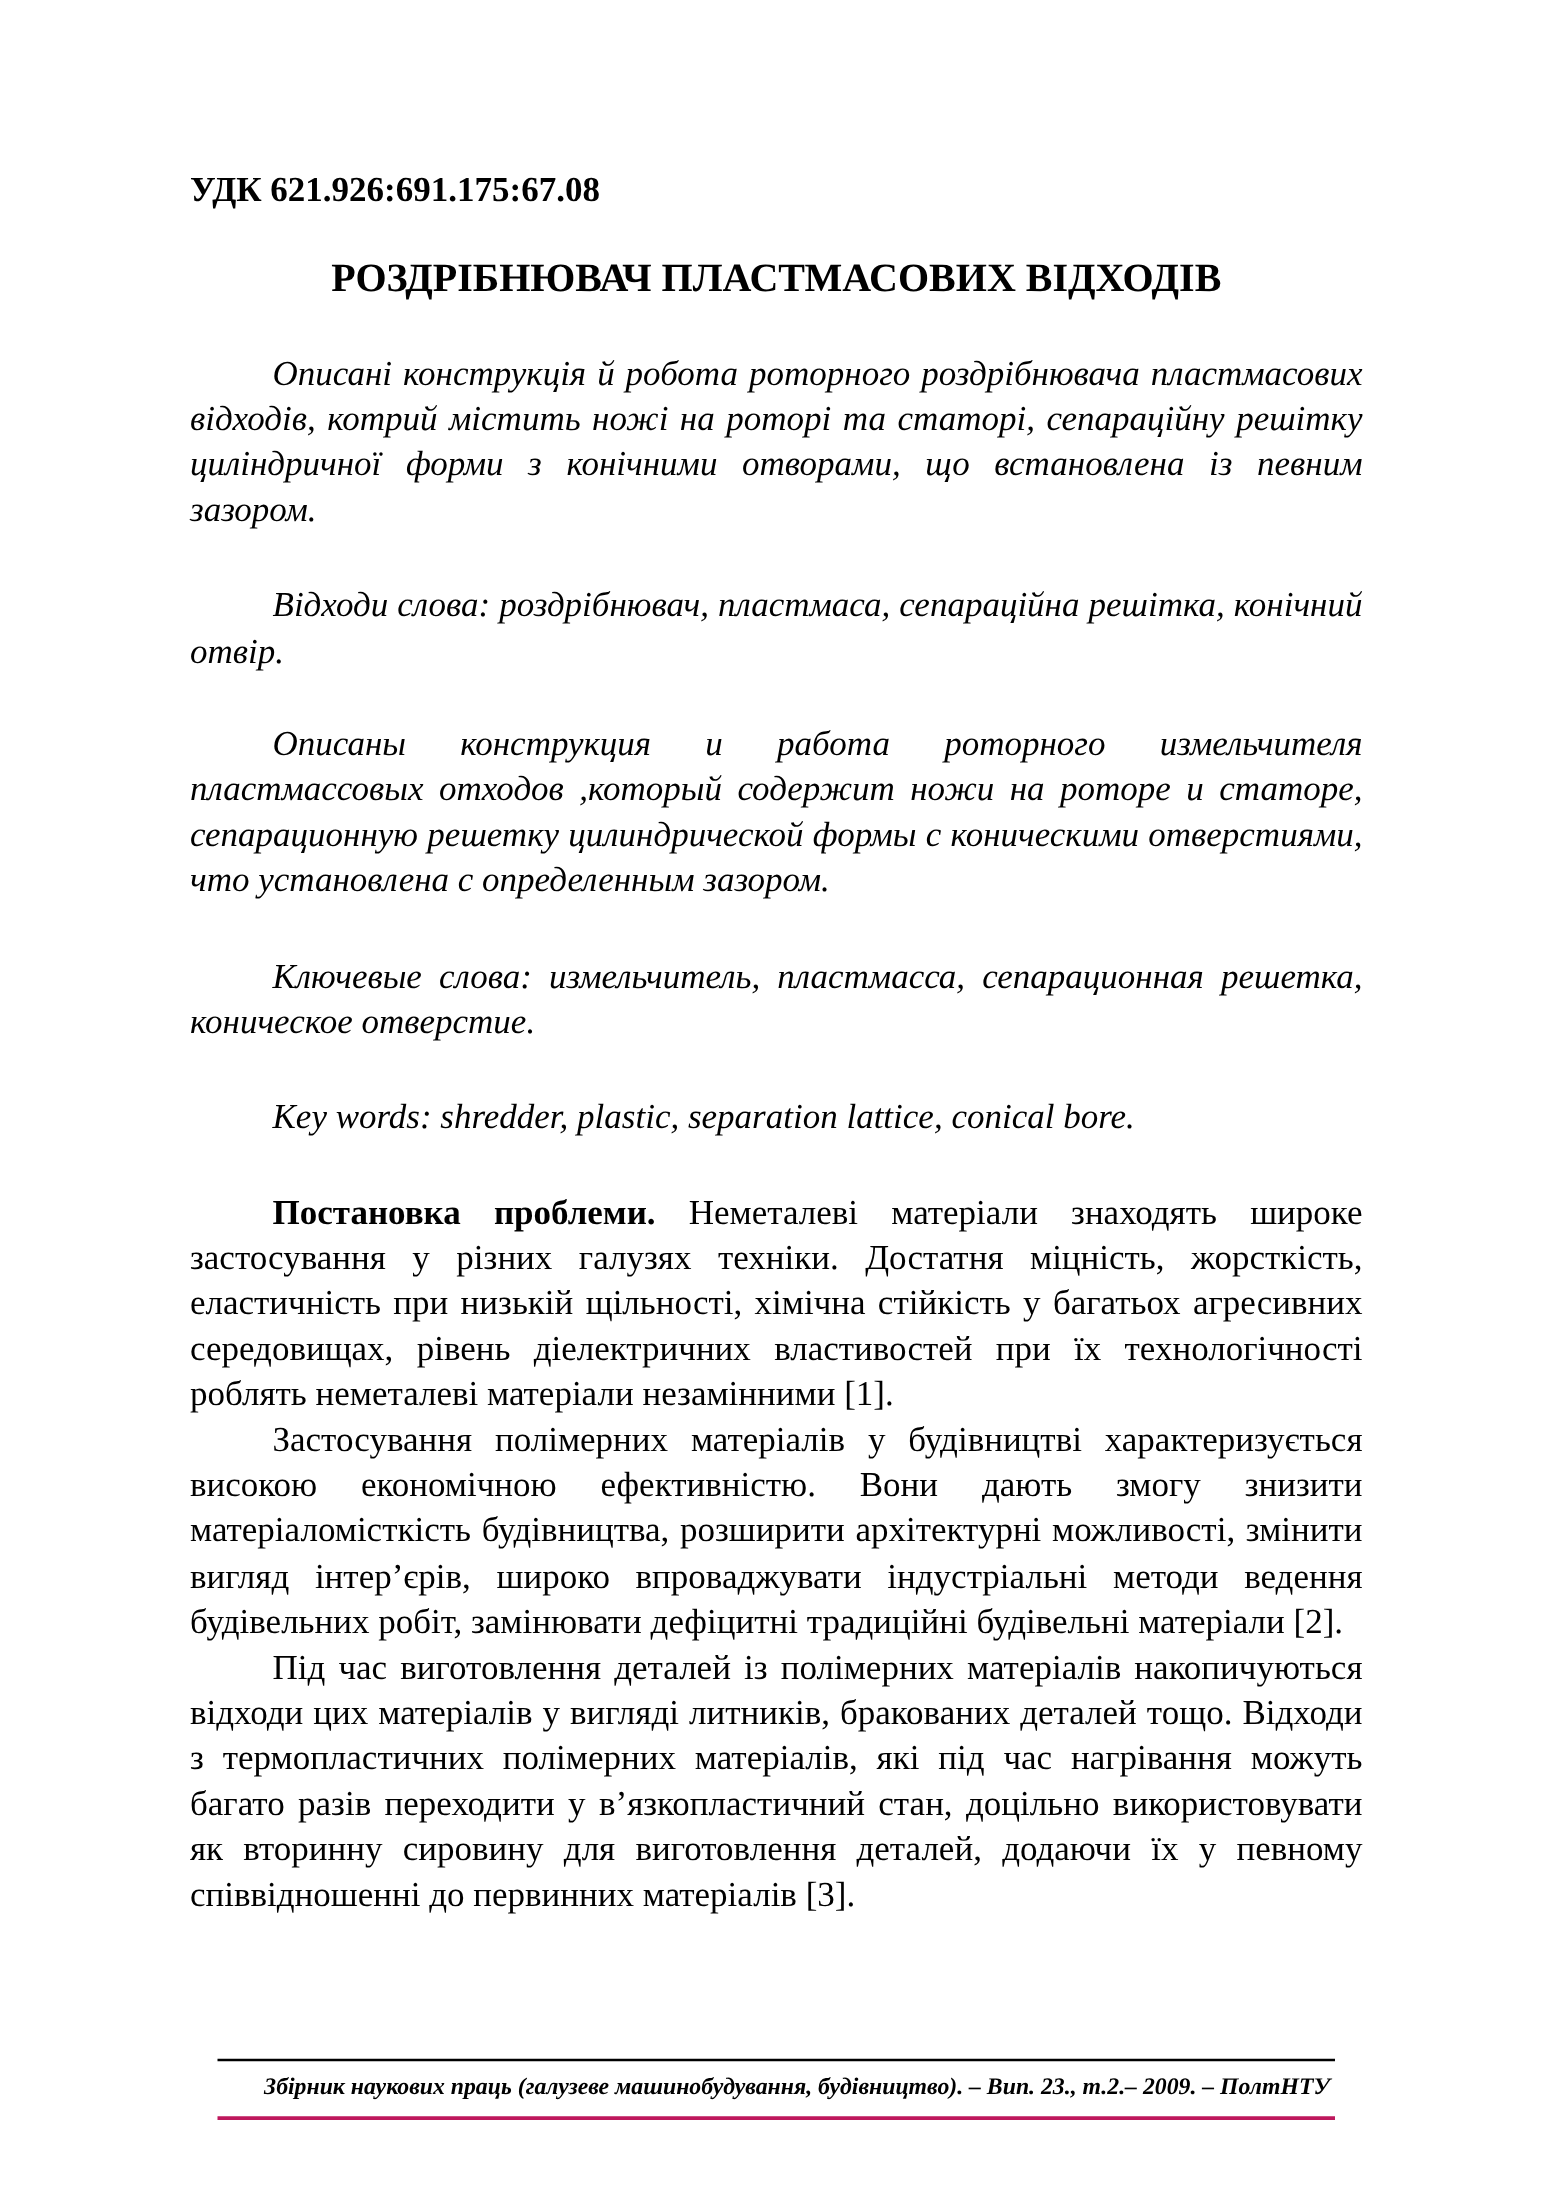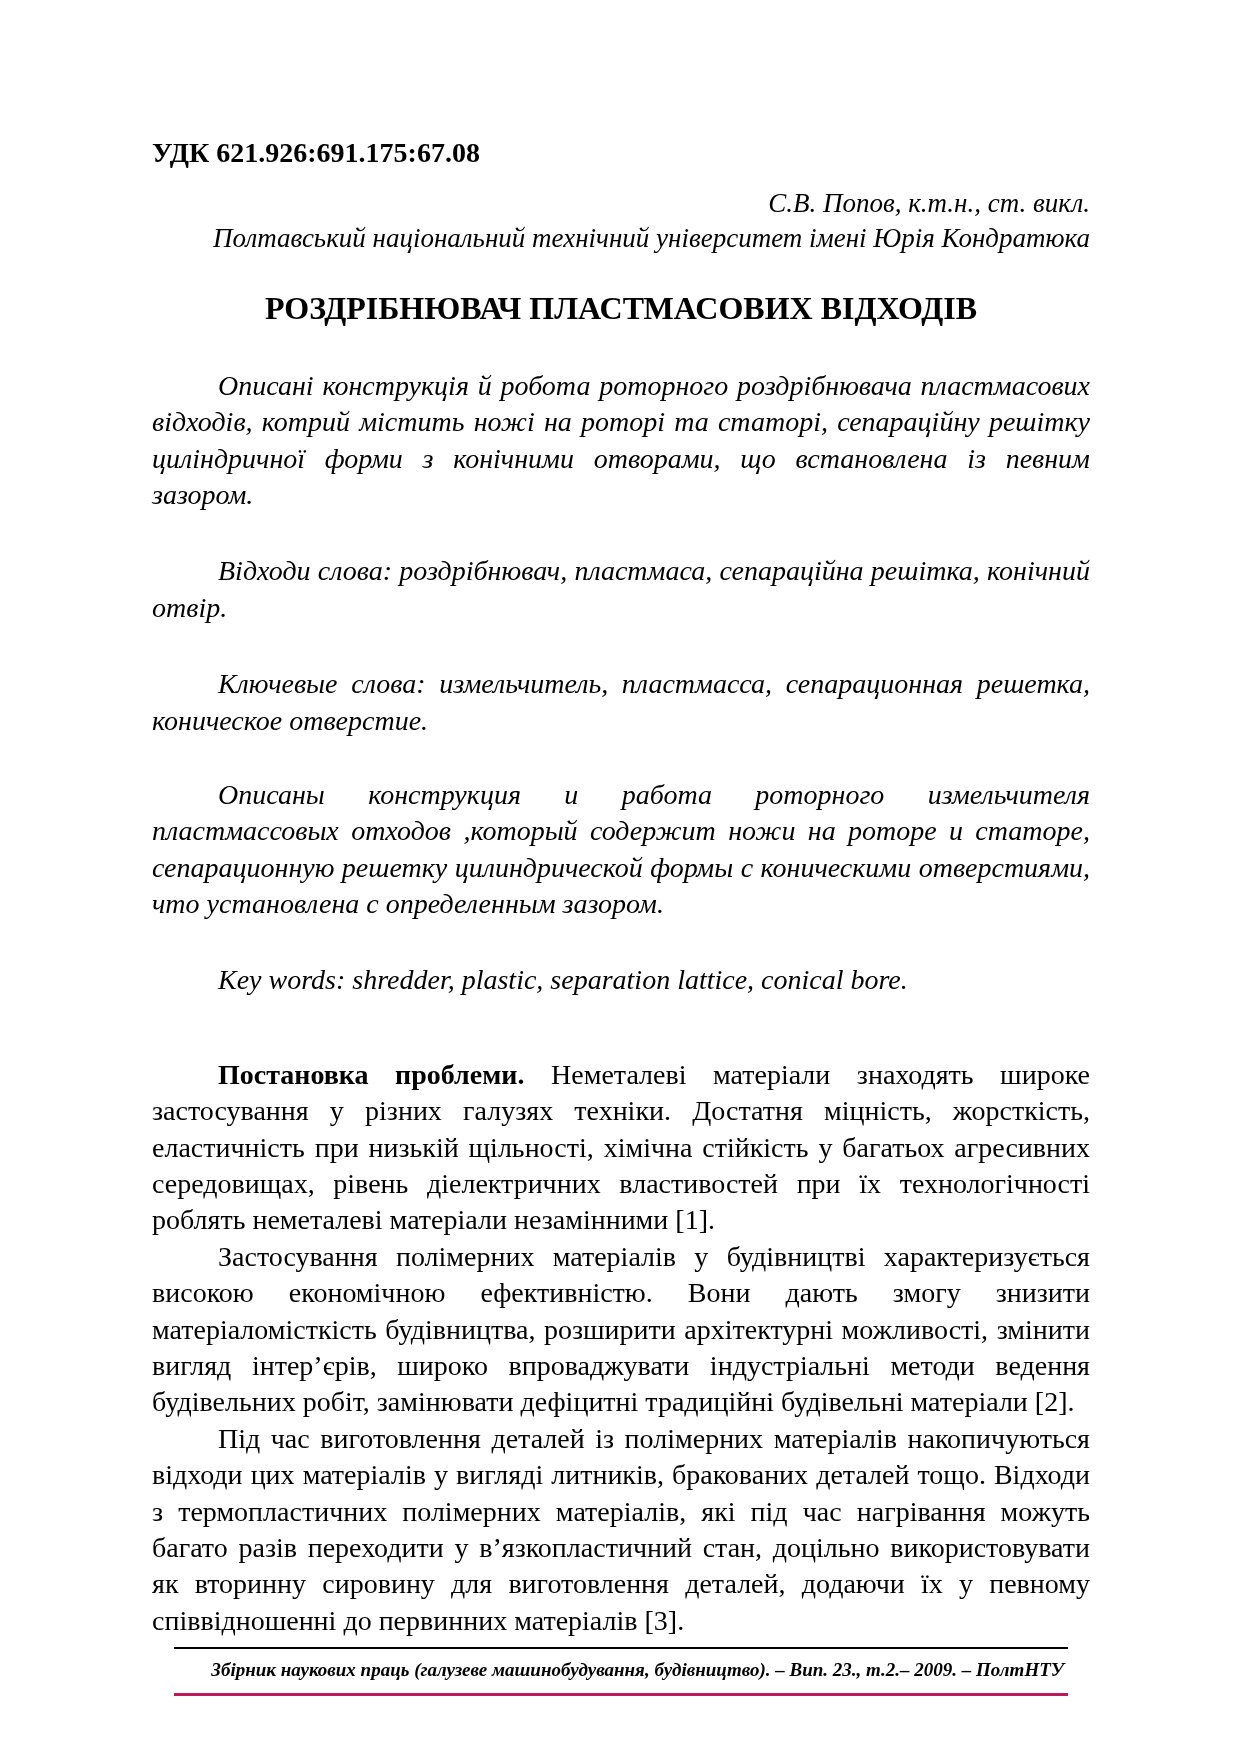--- a/index.html
+++ b/index.html
@@ -38,21 +38,21 @@
     line-height: 1.25;
   }
   p.para {
     font-size: 28px;
     line-height: 1.3;
     text-align: justify;
     text-indent: 66px;
   }
   .abstract { font-style: italic; margin-top: 40px; }
   .gap { margin-top: 38px; }
-  .body-start { margin-top: 58px; }
+  .body-start { margin-top: 40px; }
   .lead-bold { font-weight: bold; font-style: normal; }
   .footer {
     position: absolute;
     left: 152px;
     right: 150px;
     bottom: 58px;
     border-top: 2px solid #000000;
     border-bottom: 3px solid #be185d;
     padding: 9px 4px 11px 4px;
     text-align: right;
@@ -64,32 +64,28 @@
   }
 </style>
 </head>
 <body>
 
 <div class="page">
   <div class="content">
 
     <div class="udc">УДК 621.926:691.175:67.08</div>
 
-    <div class="byline">
-      <div>С.В. Попов, к.т.н., ст. викл.</div>
-      <div>Полтавський національний технічний університет імені Юрія Кондратюка</div>
-    </div>
 
     <div class="article-title">РОЗДРІБНЮВАЧ ПЛАСТМАСОВИХ ВІДХОДІВ</div>
 
     <p class="para abstract">Описані конструкція й робота роторного роздрібнювача пластмасових відходів, котрий містить ножі на роторі та статорі, сепараційну решітку циліндричної форми з конічними отворами, що встановлена із певним зазором.</p>
     <p class="para abstract">Відходи слова: роздрібнювач, пластмаса, сепараційна решітка, конічний отвір.</p>
 
+    <p class="para abstract gap">Описаны конструкция и работа роторного измельчителя пластмассовых отходов ,который содержит ножи на роторе и статоре, сепарационную решетку цилиндрической формы с коническими отверстиями, что установлена с определенным зазором.</p>
     <p class="para abstract">Ключевые слова: измельчитель, пластмасса, сепарационная решетка, коническое отверстие.</p>
-    <p class="para abstract gap">Описаны конструкция и работа роторного измельчителя пластмассовых отходов ,который содержит ножи на роторе и статоре, сепарационную решетку цилиндрической формы с коническими отверстиями, что установлена с определенным зазором.</p>
 
     <p class="para abstract">Key words: shredder, plastic, separation lattice, conical bore.</p>
 
     <p class="para body-start"><span class="lead-bold">Постановка проблеми.</span><span> Неметалеві матеріали знаходять широке застосування у різних галузях техніки. Достатня міцність, жорсткість, еластичність при низькій щільності, хімічна стійкість у багатьох агресивних середовищах, рівень діелектричних властивостей при їх технологічності роблять неметалеві матеріали незамінними [1].</span></p>
     <p class="para">Застосування полімерних матеріалів у будівництві характеризується високою економічною ефективністю. Вони дають змогу знизити матеріаломісткість будівництва, розширити архітектурні можливості, змінити вигляд інтер’єрів, широко впроваджувати індустріальні методи ведення будівельних робіт, замінювати дефіцитні традиційні будівельні матеріали [2].</p>
     <p class="para">Під час виготовлення деталей із полімерних матеріалів накопичуються відходи цих матеріалів у вигляді литників, бракованих деталей тощо. Відходи з термопластичних полімерних матеріалів, які під час нагрівання можуть багато разів переходити у в’язкопластичний стан, доцільно використовувати як вторинну сировину для виготовлення деталей, додаючи їх у певному співвідношенні до первинних матеріалів [3].</p>
 
   </div>
 
   <div class="footer">Збірник наукових праць (галузеве машинобудування, будівництво). – Вип. 23., т.2.– 2009. – ПолтНТУ</div>

